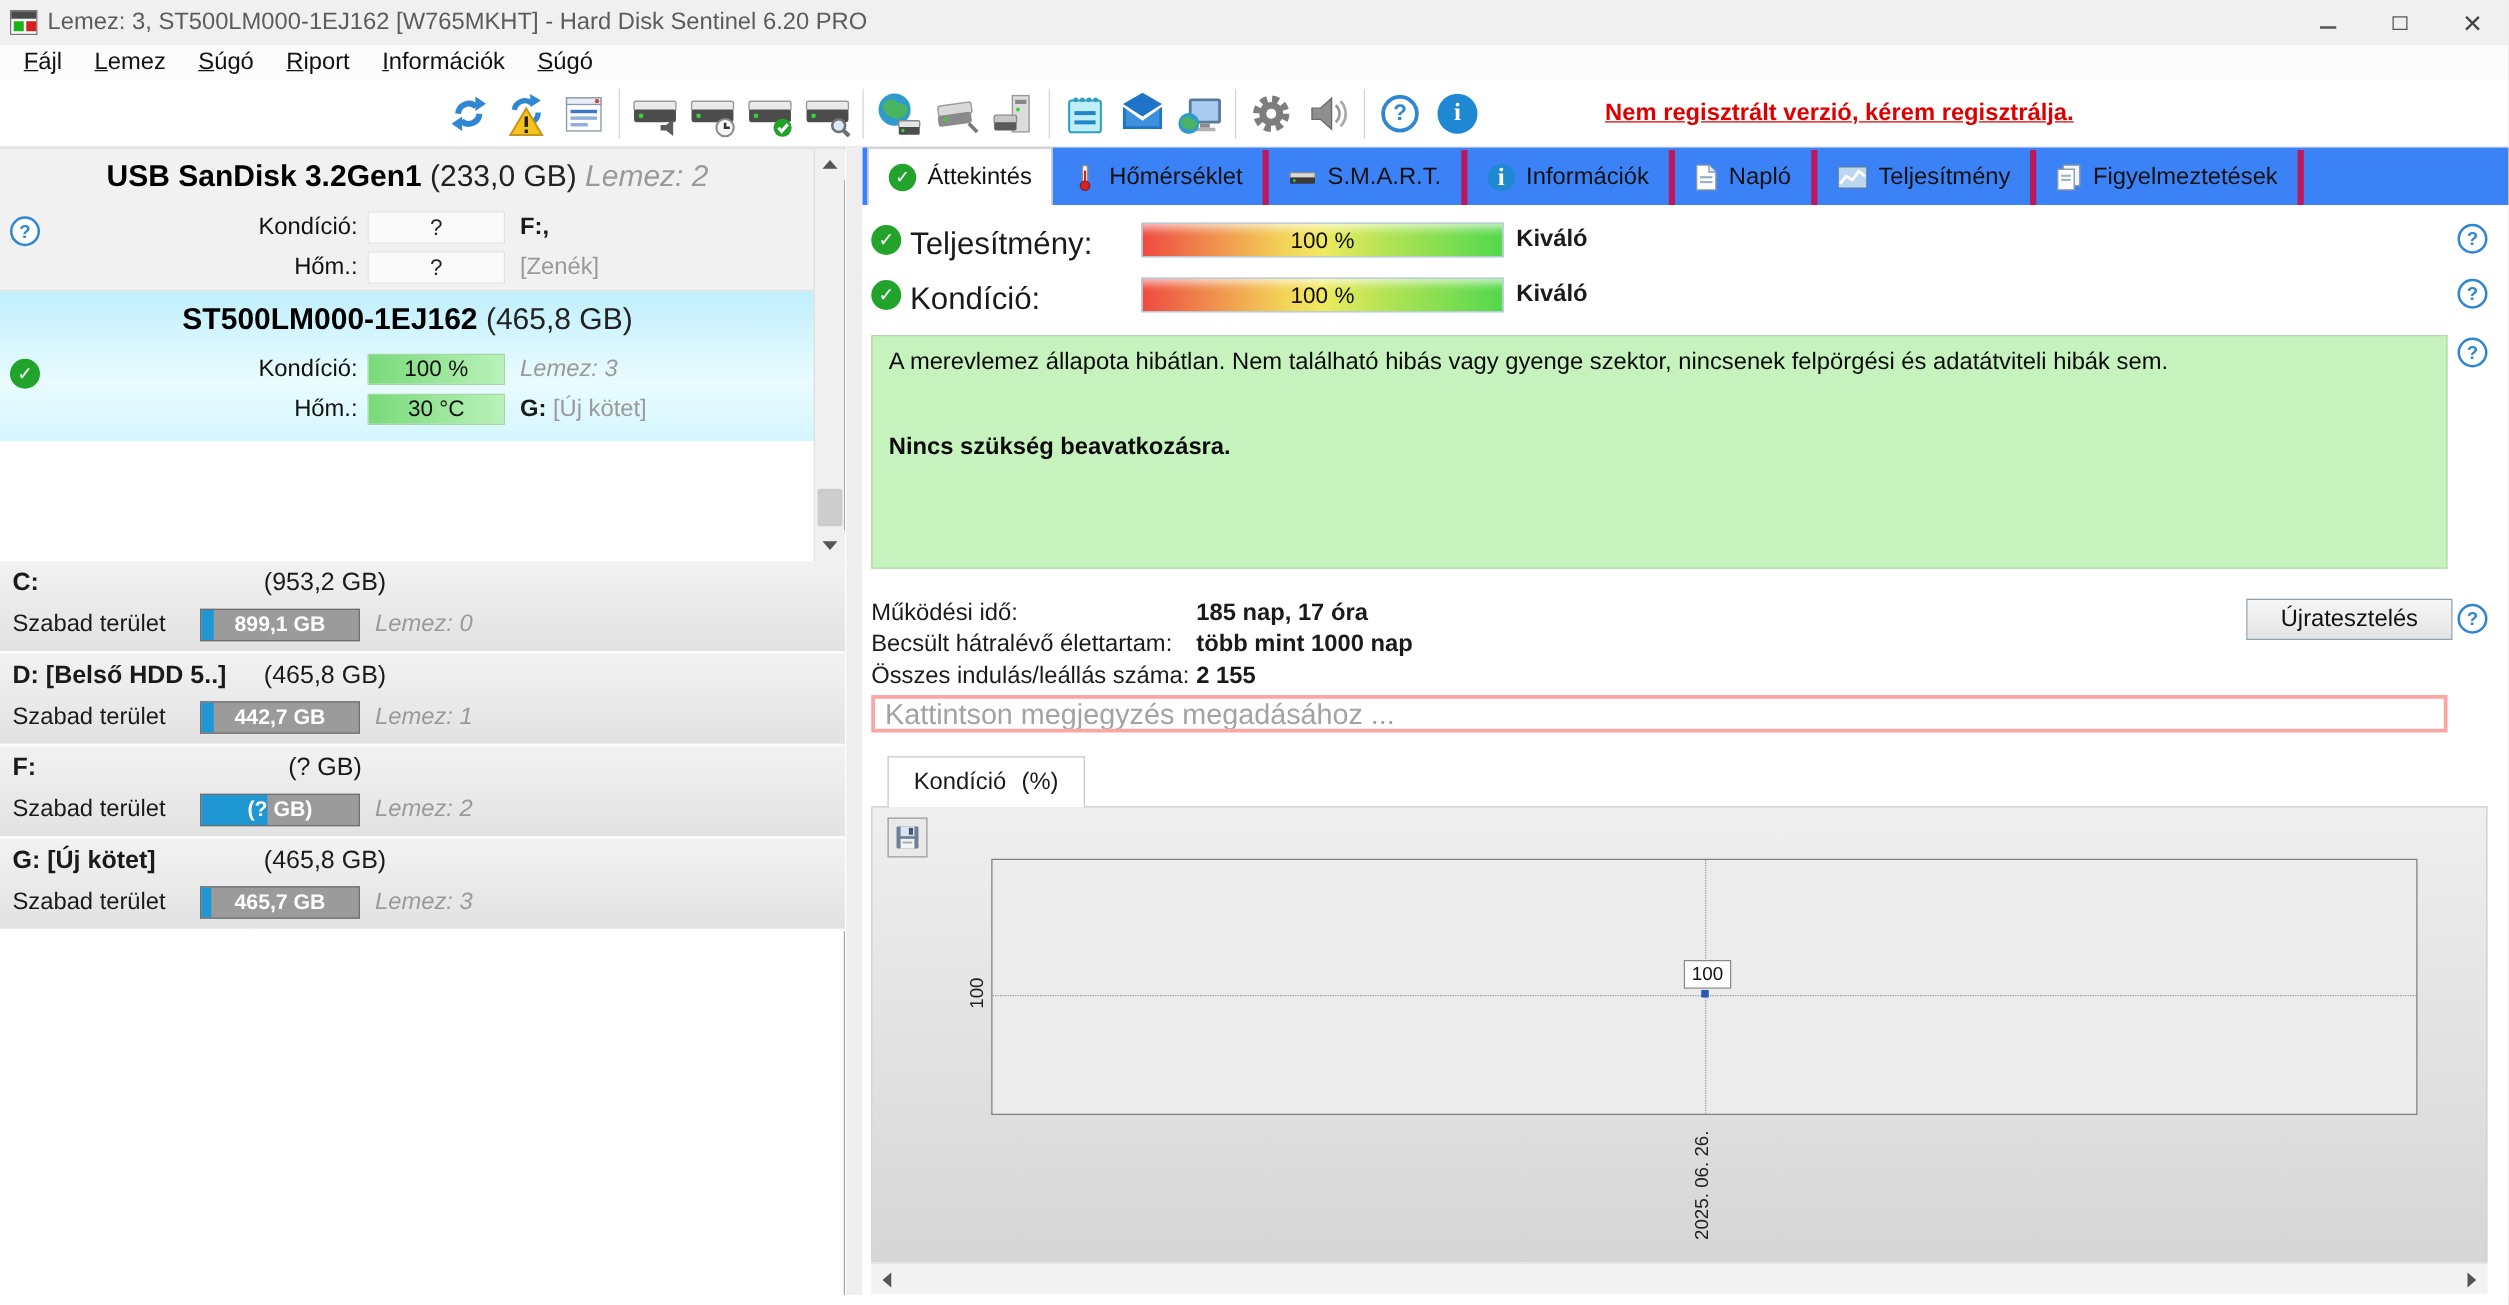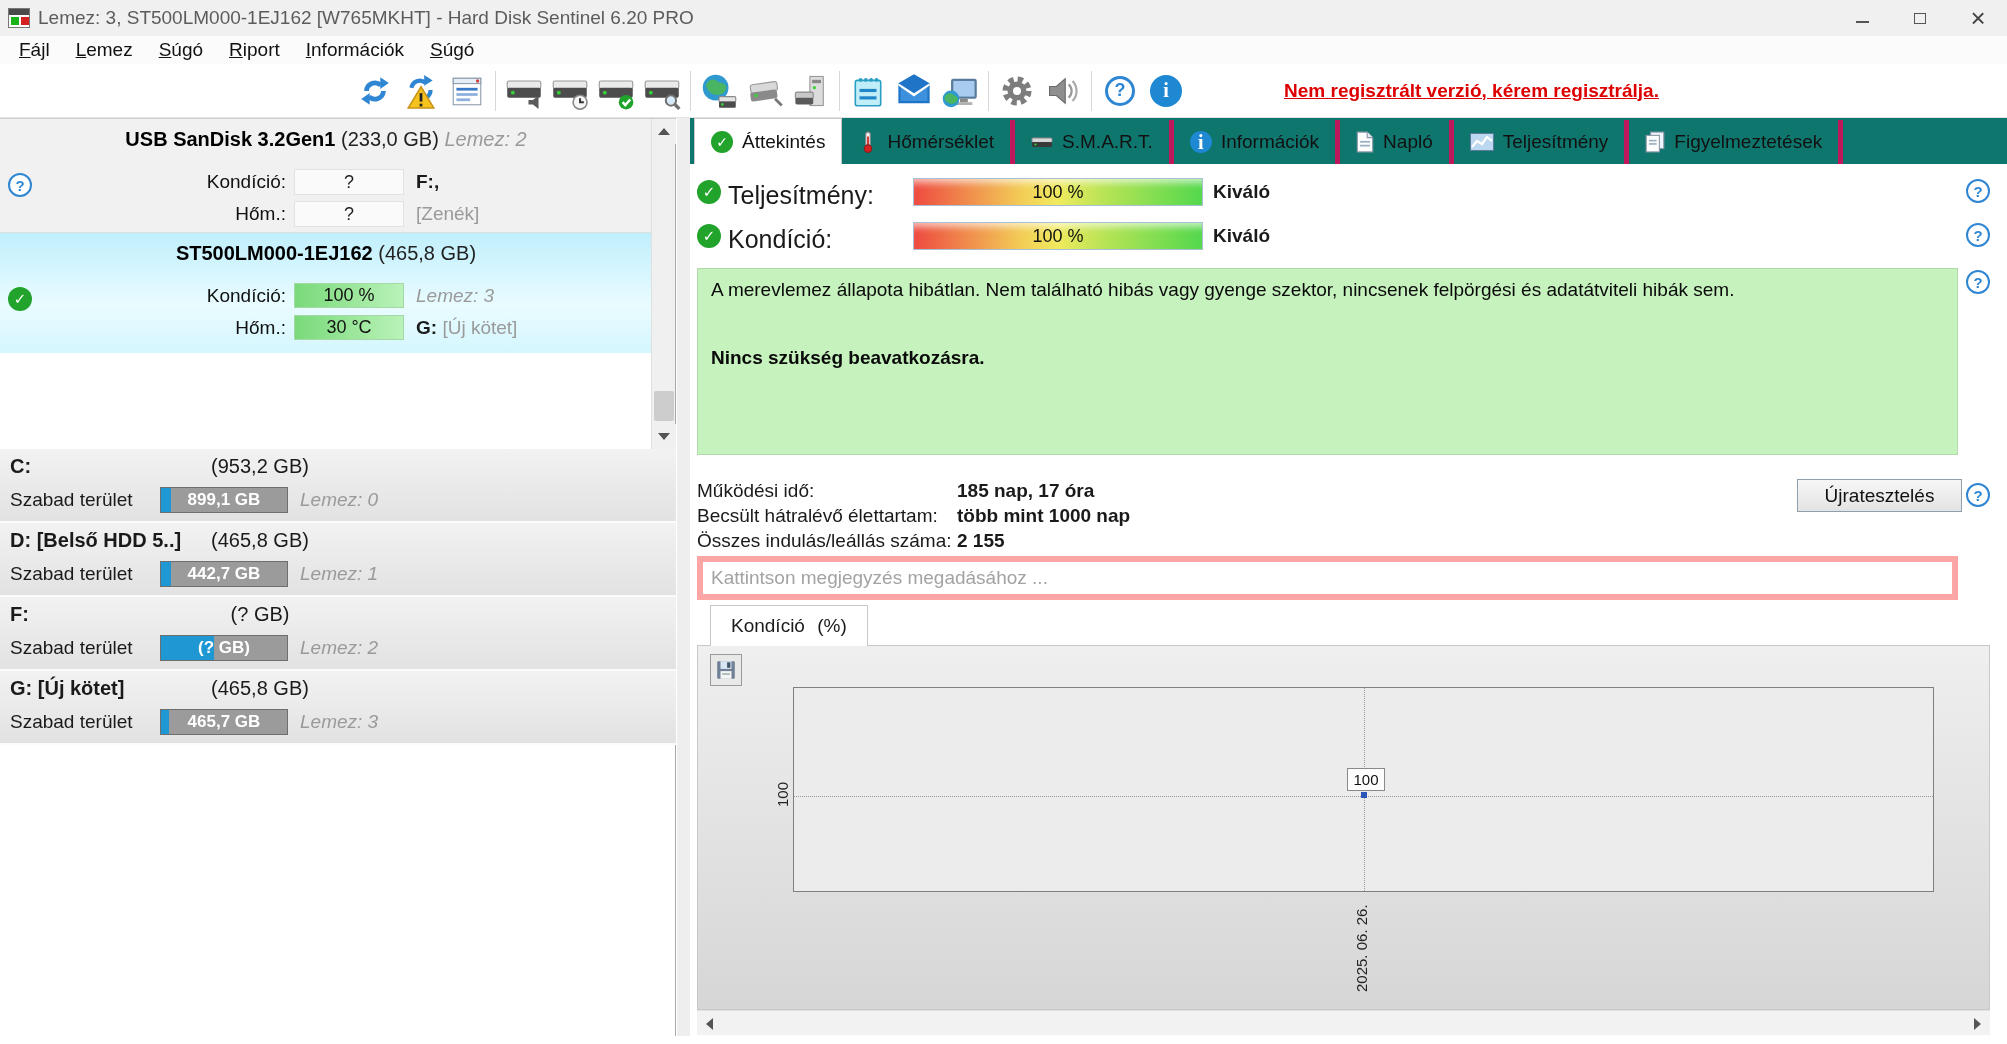--- a/index.html
+++ b/index.html
@@ -50,21 +50,21 @@
   .cc-24 { width:24px; height:24px; } .cc-24::after { font-size:15px; }
   .cc-22 { width:22px; height:22px; } .cc-22::after { font-size:14px; }
 
   
   .left-panel { position:absolute; left:0; top:118px; width:676px; height:918px; background:#fff;
                 border-right:1px solid #a8a8a8; border-top:1px solid #cfcfcf; }
   .splitter { position:absolute; left:677px; top:118px; width:13px; height:918px; background:#eeeeee; }
 
   .usb-section { position:absolute; left:0; top:0; width:652px; height:114px; background:#f1f1f1;
                  border-bottom:1px solid #dedede; }
-  .dev-header { position:absolute; top:9px; left:0; width:100%; text-align:center; font-size:20px; white-space:nowrap; }
+  .dev-header { position:absolute; top:9px; left:0; width:100%; text-align:center; font-size:24px; white-space:nowrap; }
   .dev-name { font-weight:bold; color:#000; }
   .dev-size { color:#222; }
   .dev-disk { color:#9a9a9a; font-style:italic; }
   .lp-label { position:absolute; left:60px; width:226px; text-align:right; font-size:19px; color:#111; }
   .lp-field { position:absolute; left:294px; width:110px; height:26px; background:#fafafa; border:1px solid #e2e2e2;
               text-align:center; font-size:18px; line-height:24px; color:#222; }
   .lp-right { position:absolute; left:416px; font-size:19px; white-space:nowrap; }
   .gray-it { color:#9a9a9a; font-style:italic; }
   .gray { color:#9a9a9a; }
 
@@ -93,21 +93,21 @@
   .vbar { position:absolute; left:160px; top:38px; width:128px; height:26px; background:#9b9b9b;
           border:1px solid #6f6f6f; overflow:hidden; }
   .vbar-fill { position:absolute; left:0; top:0; bottom:0; background:#1f97d3; }
   .vbar-text { position:absolute; left:0; top:0; width:100%; height:100%; text-align:center;
                color:#fff; font-weight:bold; font-size:17px; line-height:24px; }
   .vol-disk { position:absolute; left:300px; top:40px; font-style:italic; color:#9a9a9a; font-size:19px; }
 
   
   .right-panel { position:absolute; left:690px; top:118px; width:1317px; height:918px; background:#fff; }
 
-  .tabbar { position:absolute; left:0; top:0; width:1317px; height:46px; background:#0f766e;
+  .tabbar { position:absolute; left:0; top:0; width:1317px; height:46px; background:#3b82f6;
             display:flex; align-items:flex-end; padding-left:4px; }
   .tab { height:44px; display:flex; align-items:center; gap:9px; padding:0 16px;
          border-right:5px solid #be185d; font-size:19px; color:#111; background:transparent; }
   .tab.active { background:#fff; border:1px solid #c8c8c8; border-bottom:none; height:46px; }
 
   .meter-row { position:absolute; left:0; height:30px; }
   .meter-label { position:absolute; left:38px; top:3px; font-size:25px; }
   .meter-bar { position:absolute; left:223px; top:0; width:290px; height:28px;
                border:1px solid #a9c0d4;
                background:linear-gradient(90deg,#ee4a40 0%,#f08a4c 18%,#f3cf57 38%,#f0ea5e 50%,#b8e455 66%,#53d84d 100%);
@@ -122,22 +122,22 @@
 
   .stats { position:absolute; left:7px; top:360px; font-size:19px; }
   .stat-row { display:flex; height:25px; align-items:center; }
   .stat-label { width:260px; }
   .stat-value { font-weight:bold; }
 
   .retest-btn { position:absolute; left:1107px; top:361px; width:165px; height:33px;
                 background:linear-gradient(180deg,#f7f7f7,#e3e3e3); border:1px solid #8ea0ae;
                 font-size:19px; color:#111; display:flex; align-items:center; justify-content:center; }
 
-  .comment-input { position:absolute; left:7px; top:438px; width:1261px; height:44px; border:6px solid #fca5a5;
-                   font-size:19px; padding:0 8px; color:#333; font-family:inherit; background:#fff; }
+  .comment-input { position:absolute; left:7px; top:438px; width:1261px; height:30px; border:3px solid #fca5a5;
+                   font-size:23px; padding:0 8px; color:#333; font-family:inherit; background:#fff; }
   .comment-input::placeholder { color:#a3a3a3; }
 
   .chart-tab { position:absolute; left:20px; top:487px; height:41px; background:#fff;
                border:1px solid #c8c8c8; border-bottom:none; display:flex; align-items:center;
                padding:0 20px; font-size:19px; word-spacing:7px; z-index:2; }
   .chart-panel { position:absolute; left:7px; top:527px; width:1293px; height:365px;
                  border:1px solid #c8c8c8; background:linear-gradient(180deg,#efefef,#d6d6d6); }
   .save-btn { position:absolute; left:12px; top:8px; width:32px; height:32px; background:#e9e9e9;
               border:1px solid #9a9a9a; display:flex; align-items:center; justify-content:center; }
   .plot { position:absolute; left:95px; top:41px; width:1141px; height:205px; background:#ececec; border:1px solid #7f7f7f; }

